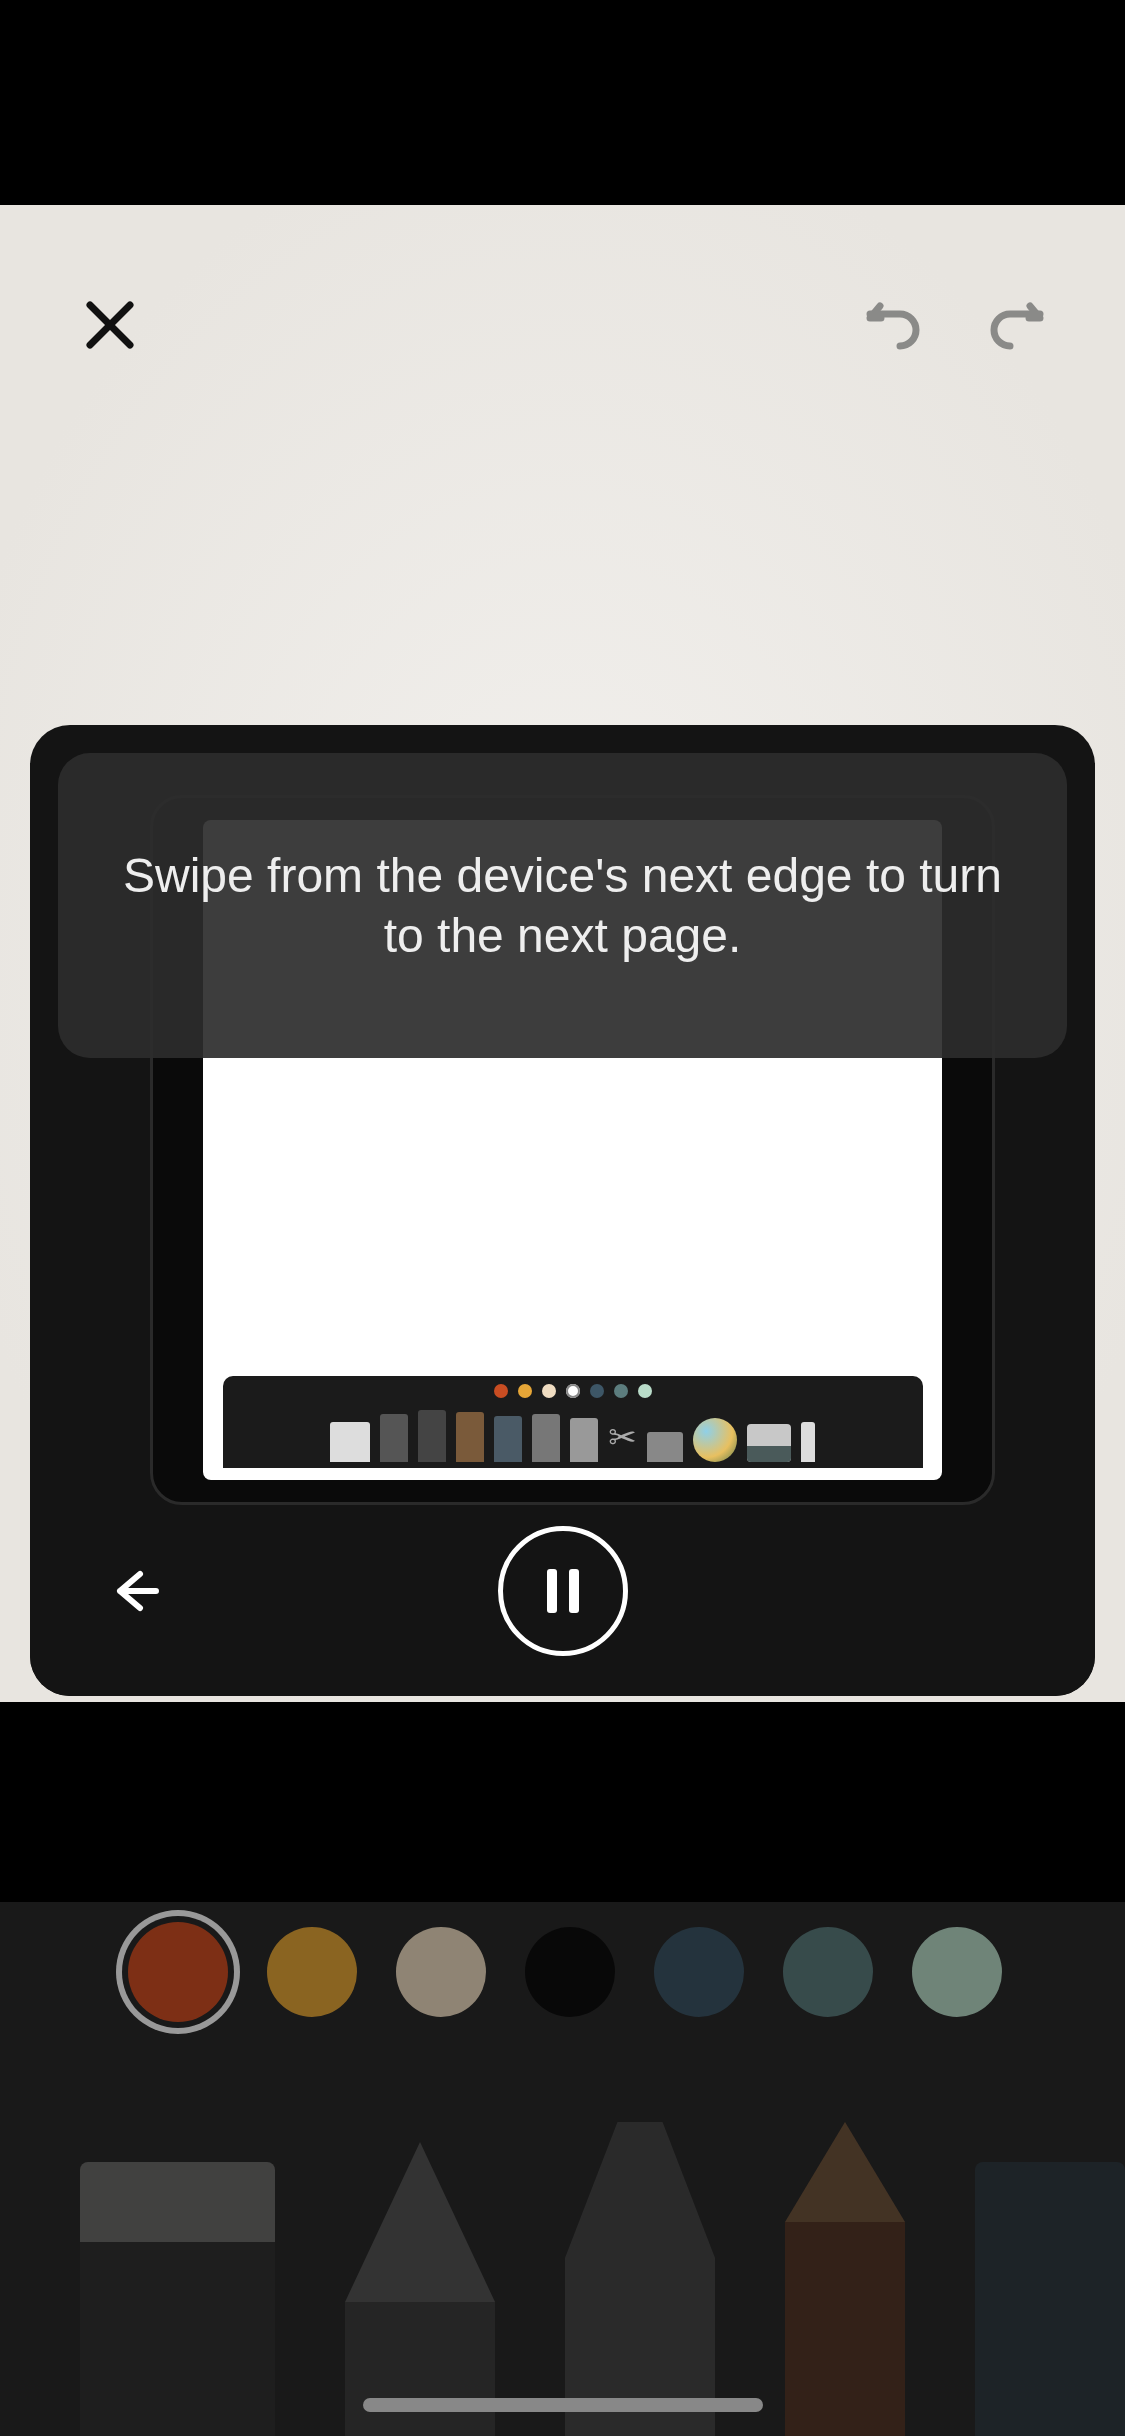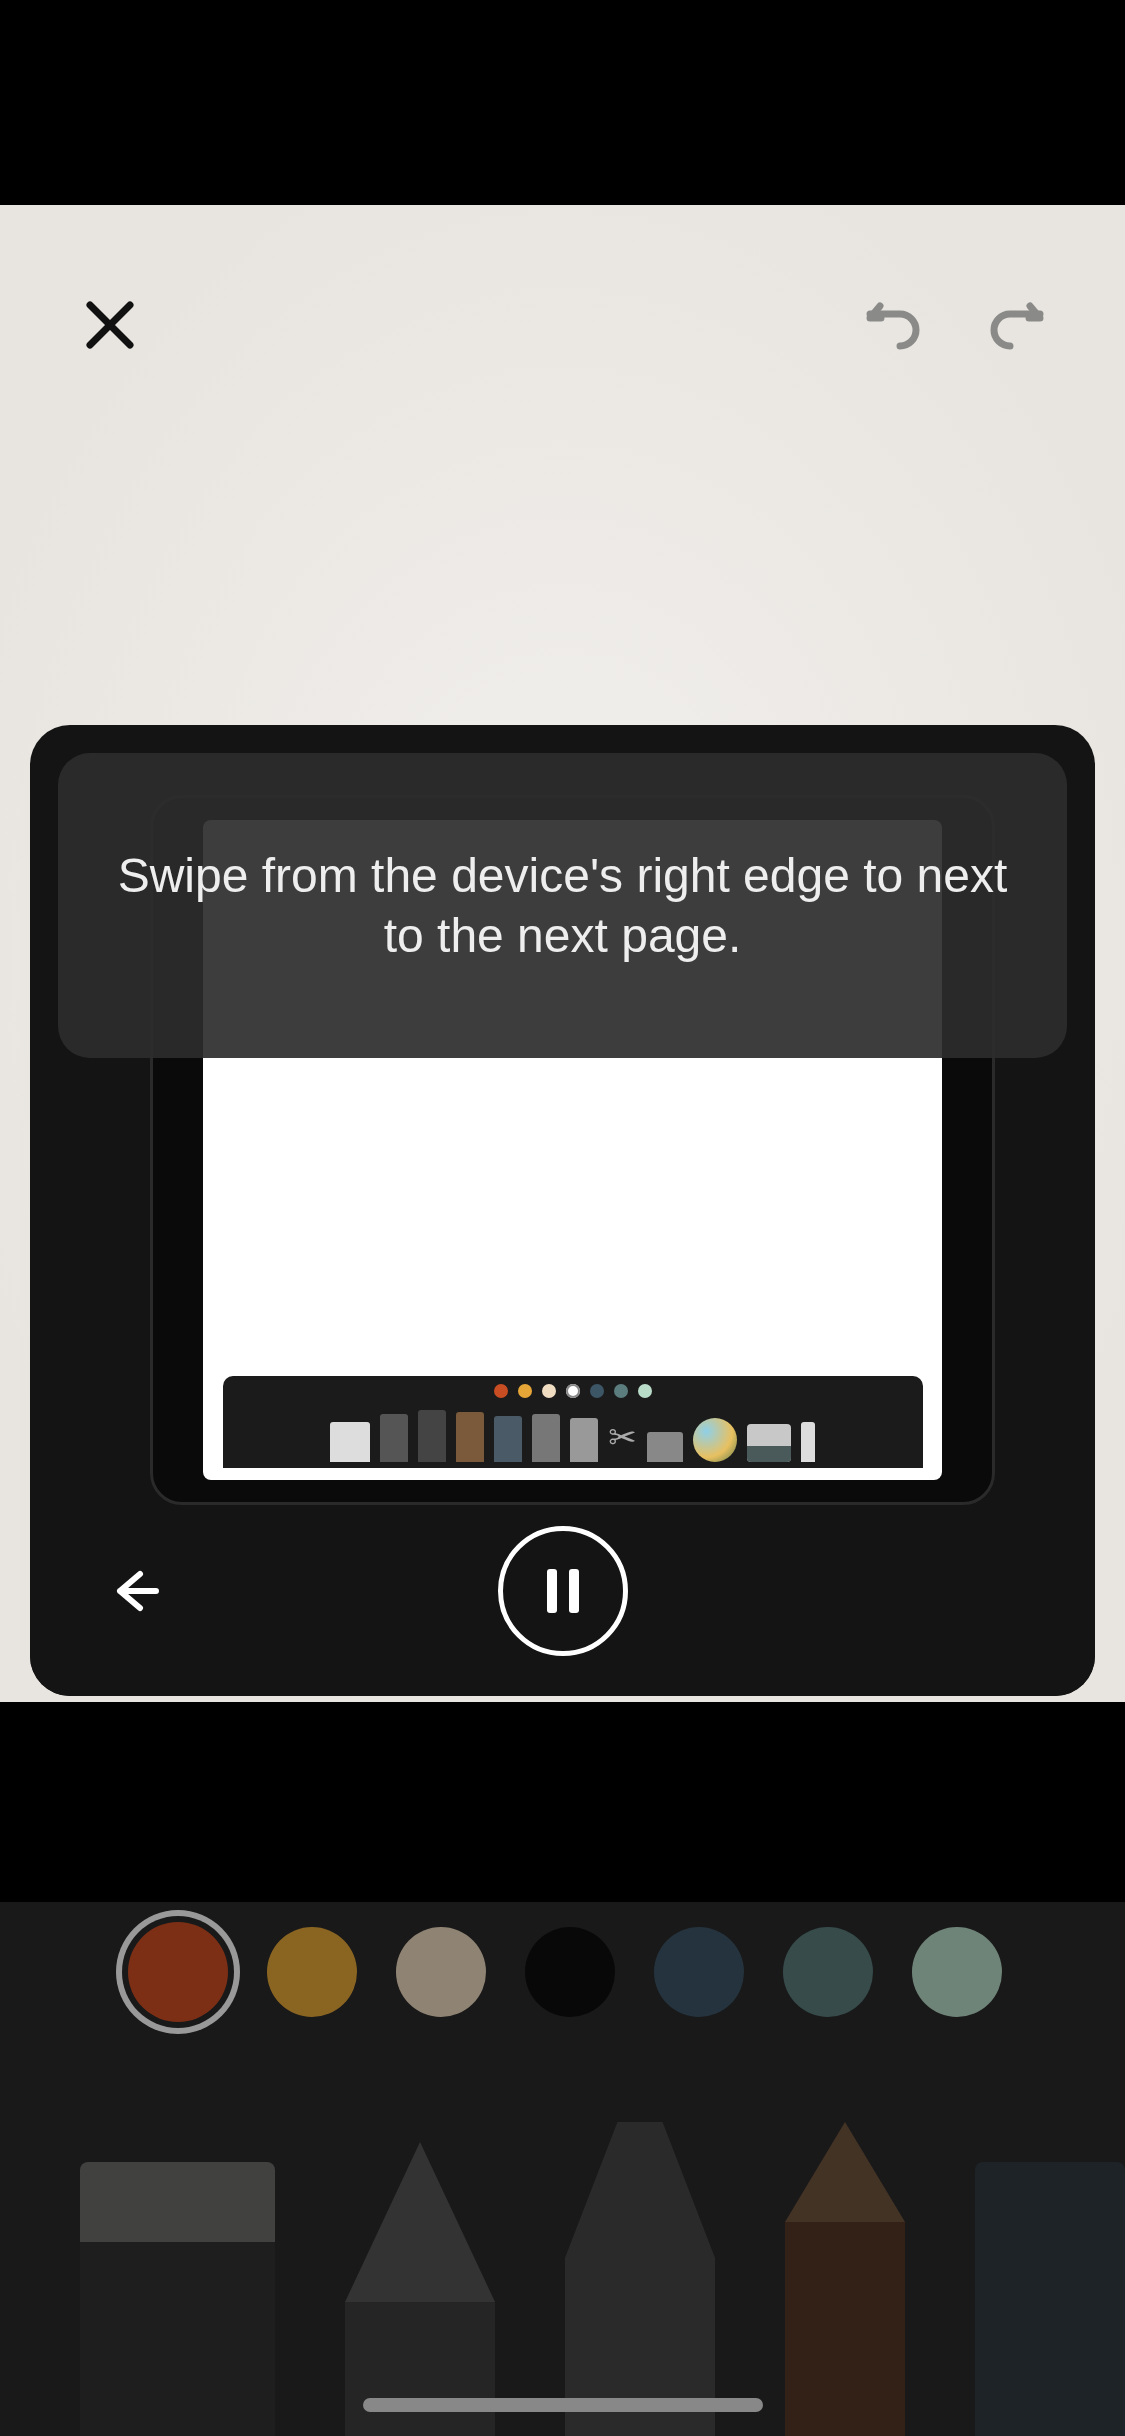--- a/index.html
+++ b/index.html
@@ -273,21 +273,21 @@
             <div style="width:44px;height:38px;background:#c8c8c8;border-radius:4px;position:relative">
                 <div style="position:absolute;bottom:0;left:0;right:0;height:16px;background:#4a5a5a;border-radius:0 0 4px 4px"></div>
               </div>
             <div class="mini-tool" style="height:40px;width:14px;background:#ddd"></div>
           </div>
         </div>
       </div>
     </div>
 
     <div class="instruction-box">
-      <div class="instruction-body">Swipe from the device's right edge to next to the next page.</div>
+      <div class="instruction-body">Swipe from the device's next edge to turn to the next page.</div>
     </div>
 
     <div class="controls-bar">
       <div class="back-arrow">
         <svg width="50" height="50" viewBox="0 0 50 50">
           <path d="M 30 8 L 10 25 L 30 42 M 10 25 H 46" fill="none" stroke="#fff" stroke-width="6" stroke-linecap="round" stroke-linejoin="round"></path>
         </svg>
       </div>
       <div class="pause-btn">
         <svg width="44" height="52" viewBox="0 0 44 52">

